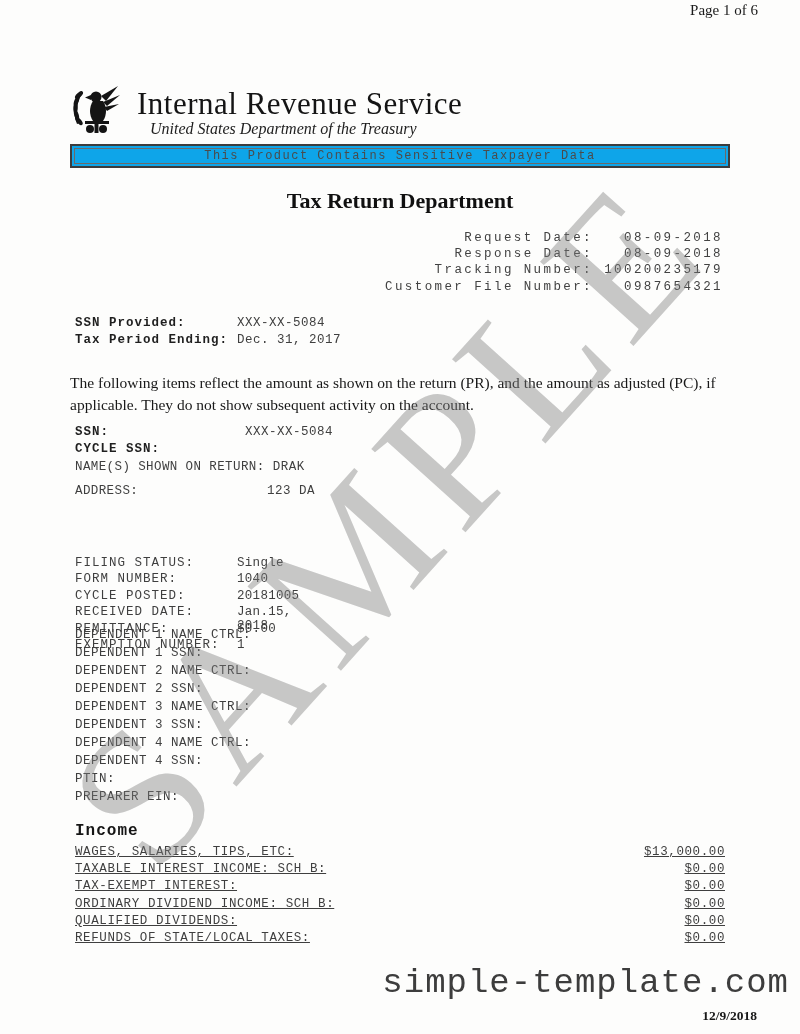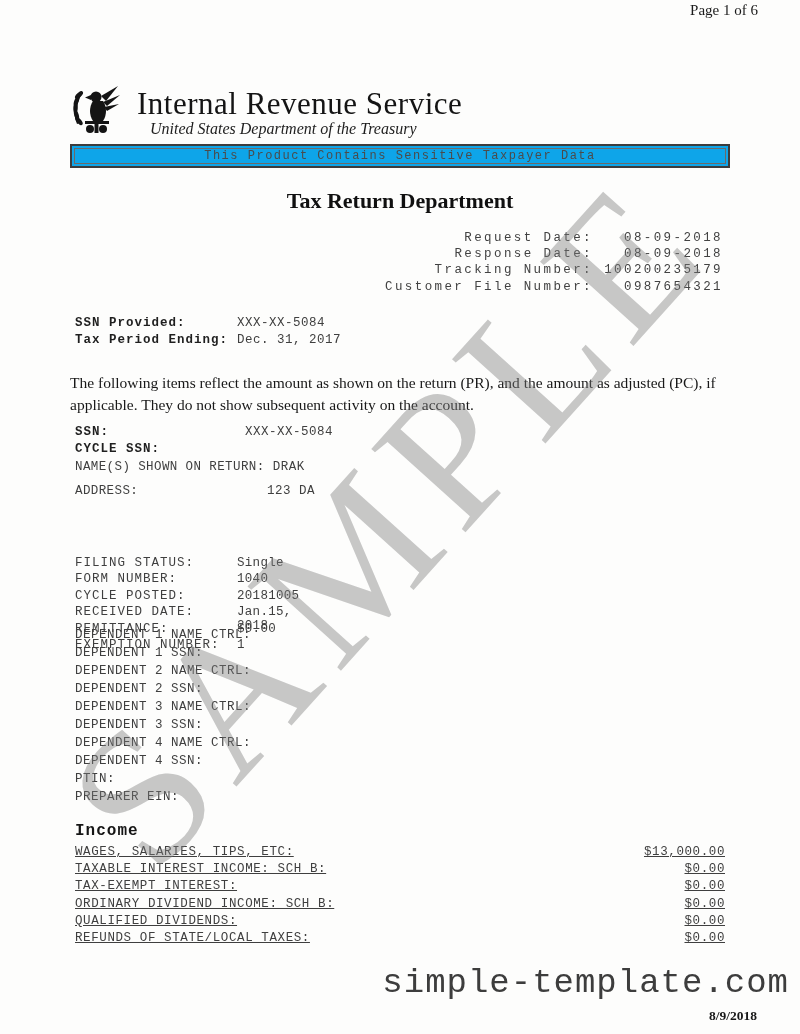--- a/index.html
+++ b/index.html
@@ -231,15 +231,15 @@
     </div>
     <div class="inc-row">
       <span>REFUNDS OF STATE/LOCAL TAXES:</span>
       <span>$0.00</span>
     </div>
   </div>
 
   <div class="watermark">SAMPLE</div>
 
   <div class="footer-site">simple-template.com</div>
-  <div class="footer-date">8/9/2018</div>
+  <div class="footer-date">12/9/2018</div>
 
 </div>
 
 </body></html>

